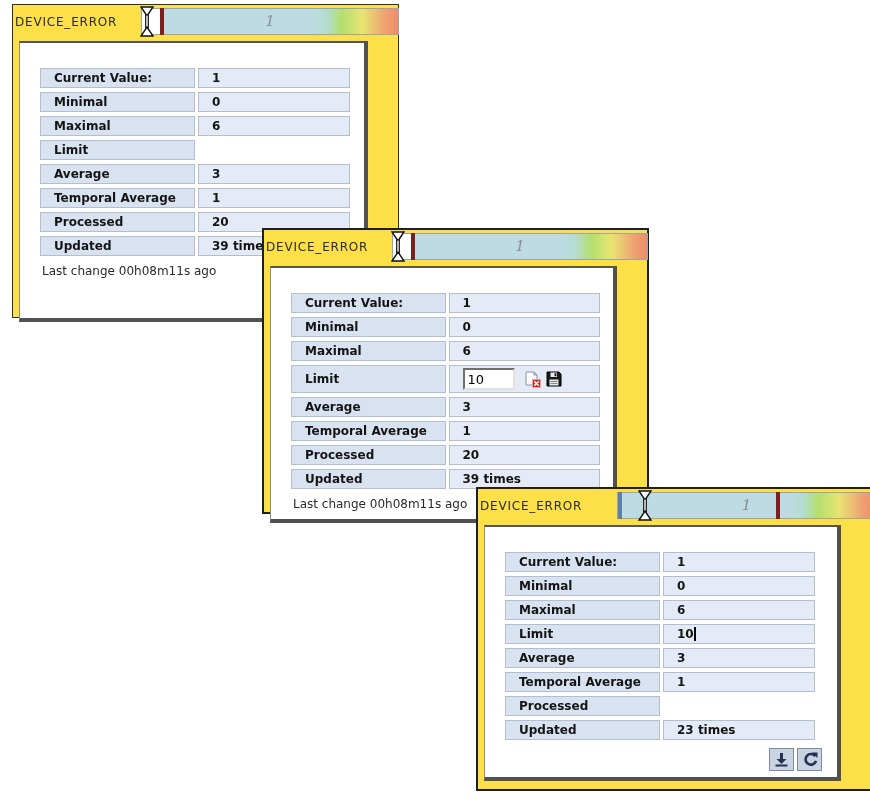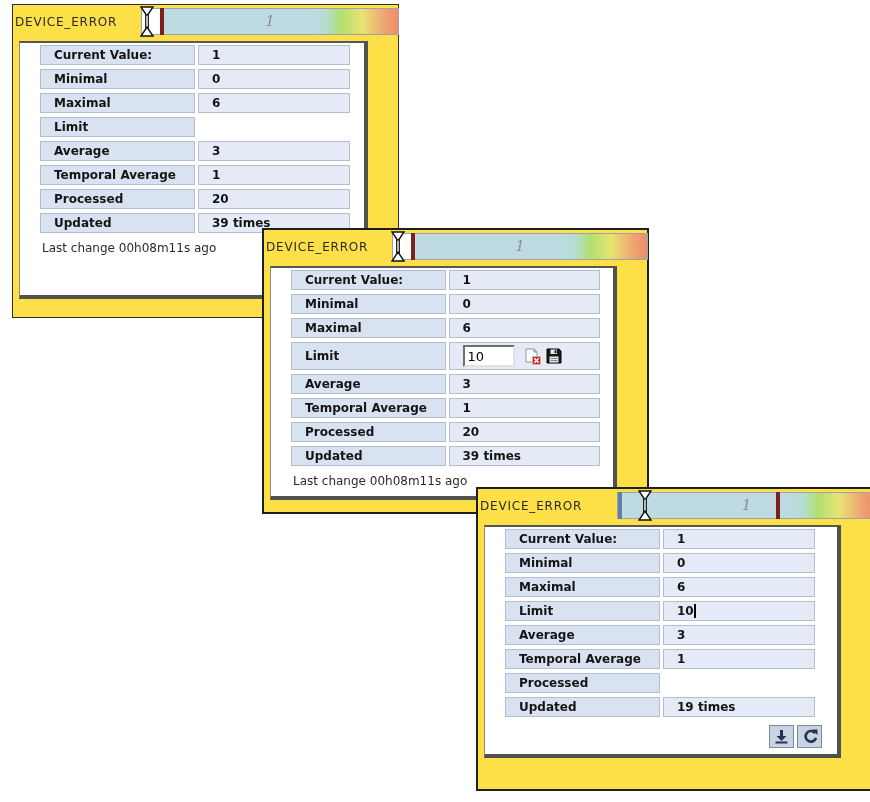--- a/index.html
+++ b/index.html
@@ -34,21 +34,21 @@
   #w3 .limit-line { left:158px; }
   .slate-line { position:absolute; left:0; top:-1px; width:4px; height:27px; background:#5e80a4; }
   .thumb { position:absolute; top:-3px; width:14px; height:31px; cursor:ew-resize; }
   #w1 .thumb, #w2 .thumb { left:-2px; }
   #w3 .thumb { left:20px; }
 
   .card {
     margin:0 30px 0 6px; background:#fff; box-sizing:border-box;
     border:1px solid #8c8c8c; border-top:2px solid #565656;
     border-right:4px solid #515151; border-bottom:4px solid #515151;
-    padding:2px 13px 10px 20px;
+    padding:25px 13px 10px 20px;
   }
   #w1 .card { padding-bottom:40px; }
   #w2 .card { padding-bottom:8px; }
   #w3 .card { margin-right:34px; padding-bottom:6px; }
 
   .row { display:flex; gap:3px; margin-bottom:4px; }
   .cell {
     box-sizing:border-box; border:1px solid #b3bfd0; height:20px;
     display:flex; align-items:center;
     font-size:12px; font-weight:bold; color:#141414;
@@ -244,21 +244,21 @@
       </div>
     <div class="row">
         <div class="cell cl">Temporal Average</div>
         <div class="cell cv">1</div>
       </div>
     <div class="row">
         <div class="cell cl">Processed</div>
       </div>
     <div class="row">
         <div class="cell cl">Updated</div>
-        <div class="cell cv">19 times</div>
+        <div class="cell cv">23 times</div>
       </div>
     <div class="icons-row">
       <span class="tool">
         <svg width="15" height="15" viewBox="0 0 15 15">
             <rect x="6" y="1" width="3" height="6.5" fill="#243253"></rect>
             <polygon points="2.5,7 12.5,7 7.5,12" fill="#243253"></polygon>
             <rect x="1.5" y="12.5" width="12" height="2" fill="#243253"></rect>
           </svg>
       </span>
       <span class="tool">

